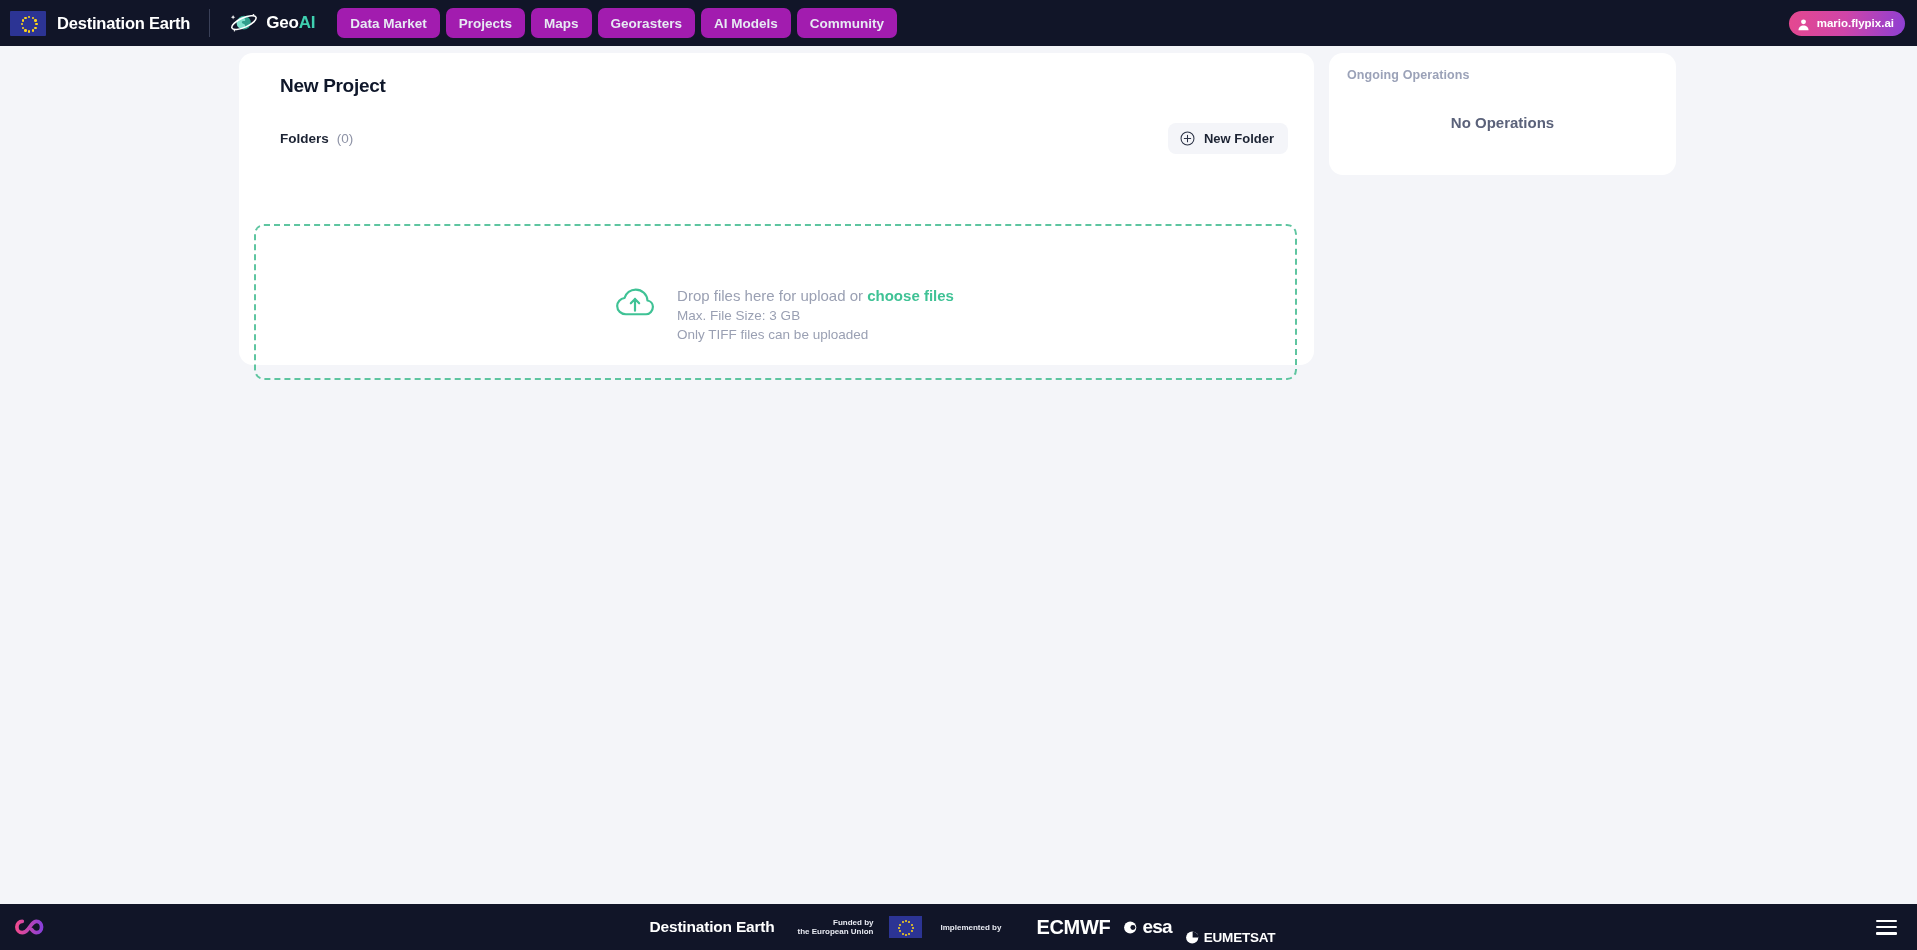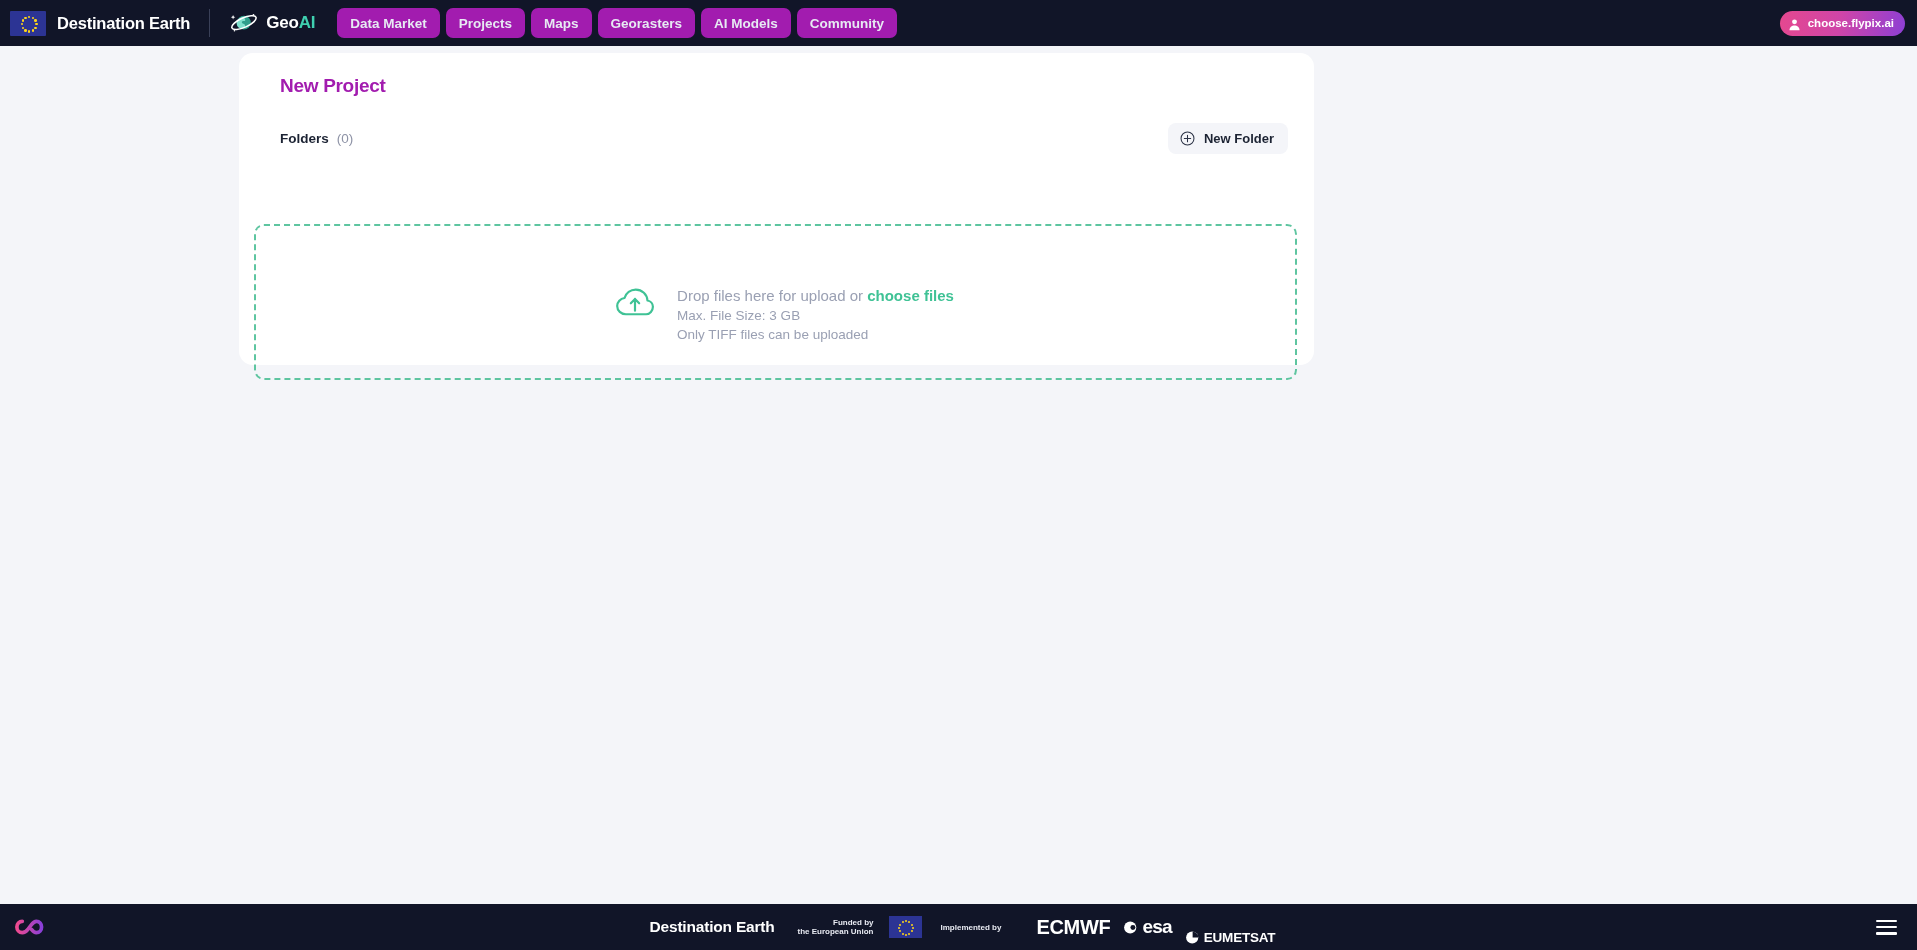--- a/index.html
+++ b/index.html
@@ -137,21 +137,21 @@
     width: 1075px;
     height: 312px;
     background: #ffffff;
     border-radius: 14px;
     padding: 22px 26px 0 26px;
   }
 
   .page-title {
     font-size: 19px;
     font-weight: bold;
-    color: #a21caf;
+    color: #0f172a;
     letter-spacing: -0.3px;
     margin: 0 0 24px 15px;
   }
 
   .folders-row {
     display: flex;
     align-items: center;
     margin: 0 0 0 15px;
     height: 34px;
   }
@@ -394,21 +394,21 @@
 
   <div class="nav-spacer"></div>
 
   <div class="user-chip">
     <span class="u-icon">
       <svg viewBox="0 0 16 16" width="13" height="13">
         <circle cx="8" cy="4.7" r="3" fill="#ffffff"></circle>
         <path d="M1.8 15c0-3.6 2.8-5.9 6.2-5.9s6.2 2.3 6.2 5.9z" fill="#ffffff"></path>
       </svg>
     </span>
-    <span class="u-name">choose.flypix.ai</span>
+    <span class="u-name">mario.flypix.ai</span>
   </div>
 </div>
 
 <div class="page">
 
   <div class="main-card">
     <div class="page-title">New Project</div>
 
     <div class="folders-row">
       <span class="folders-label">Folders</span>
@@ -435,20 +435,24 @@
         </svg>
       </span>
       <div class="dz-lines">
         <div class="dz-line1"><span>Drop files here for upload or </span><span class="choose">choose files</span></div>
         <div class="dz-line2">Max. File Size: 3 GB</div>
         <div class="dz-line3">Only TIFF files can be uploaded</div>
       </div>
     </div>
   </div>
 
+  <div class="ops-card">
+    <div class="ops-title">Ongoing Operations</div>
+    <div class="ops-empty">No Operations</div>
+  </div>
 </div>
 
 <div class="footer">
 
   <span class="infinity-logo">
     <svg viewBox="0 0 40 24" width="35" height="22">
       <defs>
         <linearGradient id="infg" x1="0" y1="0" x2="1" y2="0">
           <stop offset="0" stop-color="#ef4a8f"></stop>
           <stop offset="1" stop-color="#8a3fd8"></stop>

